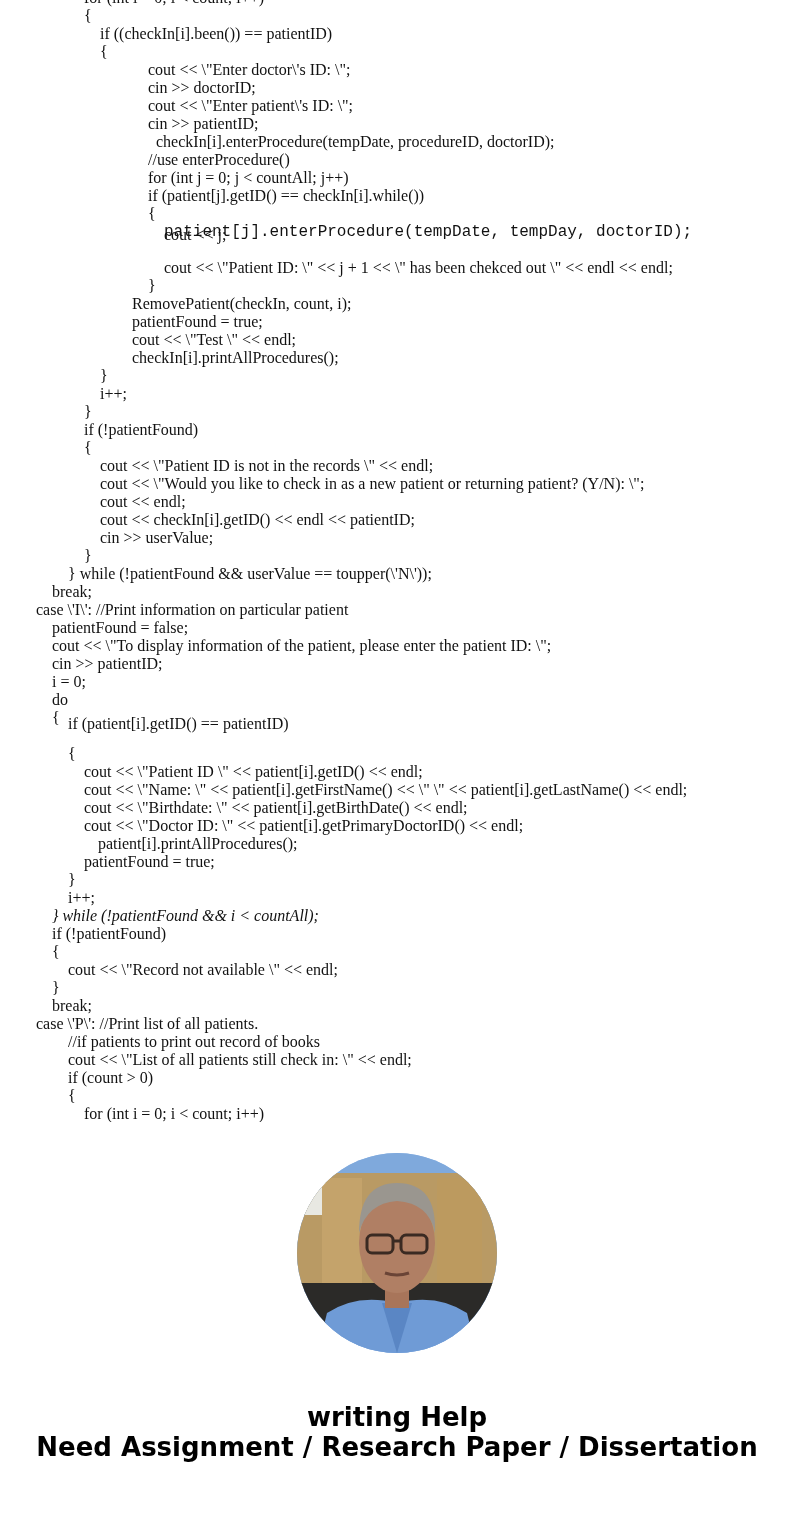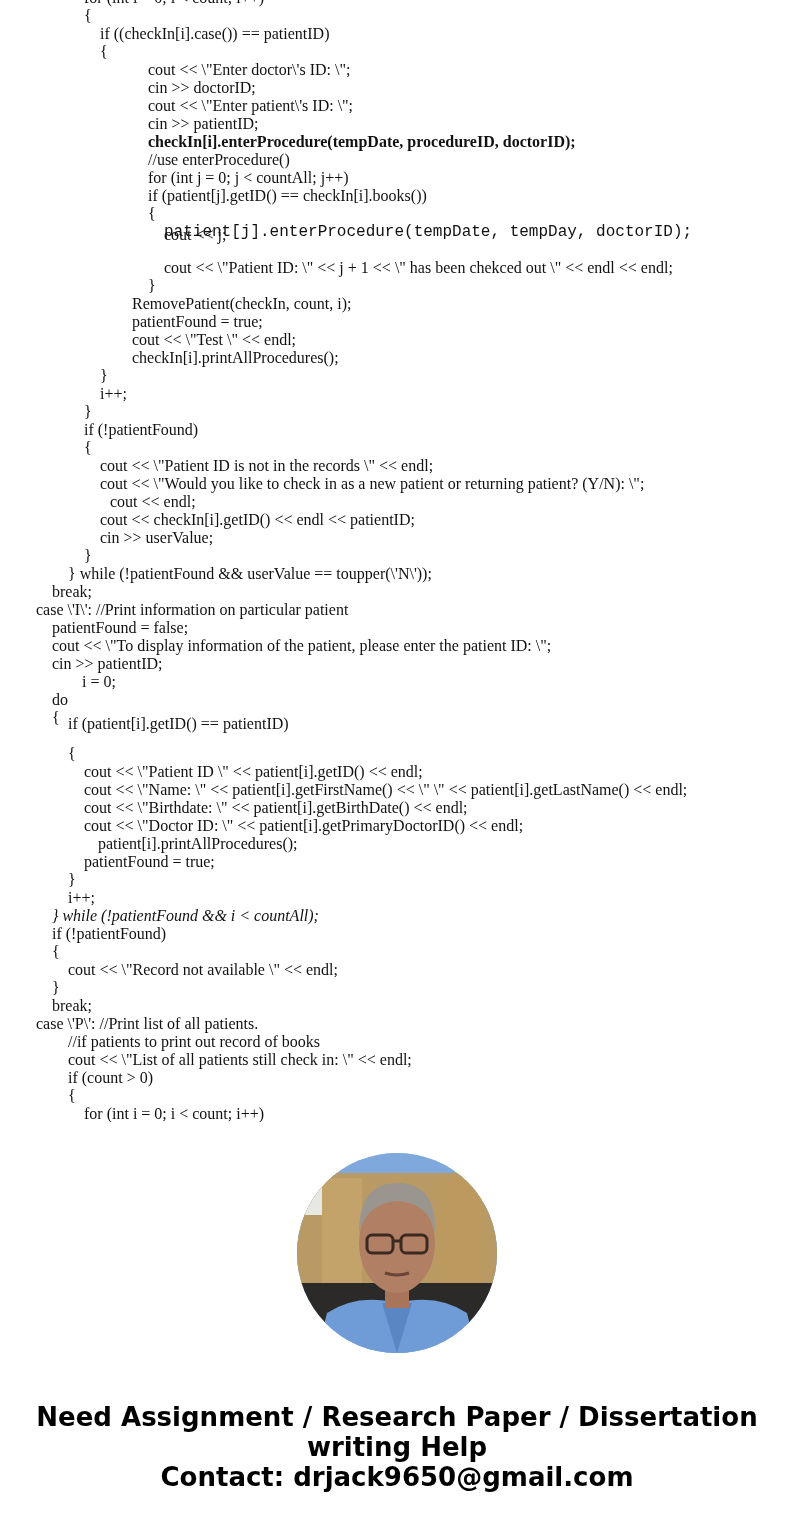--- a/index.html
+++ b/index.html
@@ -27,57 +27,57 @@
   }
   .footer div { white-space: nowrap; }
 </style>
 </head>
 <body>
 
 <div class="code-viewport">
   <div class="code-lines" id="code-lines">
       <div class="code-line" style="top: 0px; left: 84px;">for (int i = 0; i &lt; count; i++)</div>
       <div class="code-line" style="top: 18px; left: 84px;">{</div>
-      <div class="code-line" style="top: 36px; left: 100px;">if ((checkIn[i].case()) == patientID)</div>
+      <div class="code-line" style="top: 36px; left: 100px;">if ((checkIn[i].been()) == patientID)</div>
       <div class="code-line" style="top: 54px; left: 100px;">{</div>
       <div class="code-line" style="top: 72px; left: 148px;">cout &lt;&lt; \"Enter doctor\'s ID: \";</div>
       <div class="code-line" style="top: 90px; left: 148px;">cin &gt;&gt; doctorID;</div>
       <div class="code-line" style="top: 108px; left: 148px;">cout &lt;&lt; \"Enter patient\'s ID: \";</div>
       <div class="code-line" style="top: 126px; left: 148px;">cin &gt;&gt; patientID;</div>
-      <div class="code-line" style="top: 144px; left: 148px; font-weight: bold;">checkIn[i].enterProcedure(tempDate, procedureID, doctorID);</div>
+      <div class="code-line" style="top: 144px; left: 156px;">checkIn[i].enterProcedure(tempDate, procedureID, doctorID);</div>
       <div class="code-line" style="top: 162px; left: 148px;">//use enterProcedure()</div>
       <div class="code-line" style="top: 180px; left: 148px;">for (int j = 0; j &lt; countAll; j++)</div>
-      <div class="code-line" style="top: 198px; left: 148px;">if (patient[j].getID() == checkIn[i].books())</div>
+      <div class="code-line" style="top: 198px; left: 148px;">if (patient[j].getID() == checkIn[i].while())</div>
       <div class="code-line" style="top: 216px; left: 148px;">{</div>
       <div class="code-line" style="top: 234px; left: 164px; font-family: Liberation Mono, monospace;">patient[j].enterProcedure(tempDate, tempDay, doctorID);</div>
       <div class="code-line" style="top: 237px; left: 164px;">cout &lt;&lt; j;</div>
       <div class="code-line" style="top: 270px; left: 164px;">cout &lt;&lt; \"Patient ID: \" &lt;&lt; j + 1 &lt;&lt; \" has been chekced out \" &lt;&lt; endl &lt;&lt; endl;</div>
       <div class="code-line" style="top: 288px; left: 148px;">}</div>
       <div class="code-line" style="top: 306px; left: 132px;">RemovePatient(checkIn, count, i);</div>
       <div class="code-line" style="top: 324px; left: 132px;">patientFound = true;</div>
       <div class="code-line" style="top: 342px; left: 132px;">cout &lt;&lt; \"Test \" &lt;&lt; endl;</div>
       <div class="code-line" style="top: 360px; left: 132px;">checkIn[i].printAllProcedures();</div>
       <div class="code-line" style="top: 378px; left: 100px;">}</div>
       <div class="code-line" style="top: 396px; left: 100px;">i++;</div>
       <div class="code-line" style="top: 414px; left: 84px;">}</div>
       <div class="code-line" style="top: 432px; left: 84px;">if (!patientFound)</div>
       <div class="code-line" style="top: 450px; left: 84px;">{</div>
       <div class="code-line" style="top: 468px; left: 100px;">cout &lt;&lt; \"Patient ID is not in the records \" &lt;&lt; endl;</div>
       <div class="code-line" style="top: 486px; left: 100px;">cout &lt;&lt; \"Would you like to check in as a new patient or returning patient? (Y/N): \";</div>
-      <div class="code-line" style="top: 504px; left: 110px;">cout &lt;&lt; endl;</div>
+      <div class="code-line" style="top: 504px; left: 100px;">cout &lt;&lt; endl;</div>
       <div class="code-line" style="top: 522px; left: 100px; text-align: right;">cout &lt;&lt; checkIn[i].getID() &lt;&lt; endl &lt;&lt; patientID;</div>
       <div class="code-line" style="top: 540px; left: 100px;">cin &gt;&gt; userValue;</div>
       <div class="code-line" style="top: 558px; left: 84px;">}</div>
       <div class="code-line" style="top: 576px; left: 68px;">} while (!patientFound &amp;&amp; userValue == toupper(\'N\'));</div>
       <div class="code-line" style="top: 594px; left: 52px;">break;</div>
       <div class="code-line" style="top: 612px; left: 36px;">case \'I\': //Print information on particular patient</div>
       <div class="code-line" style="top: 630px; left: 52px;">patientFound = false;</div>
       <div class="code-line" style="top: 648px; left: 52px;">cout &lt;&lt; \"To display information of the patient, please enter the patient ID: \";</div>
       <div class="code-line" style="top: 666px; left: 52px;">cin &gt;&gt; patientID;</div>
-      <div class="code-line" style="top: 684px; left: 52px; margin-left: 30px;">i = 0;</div>
+      <div class="code-line" style="top: 684px; left: 52px;">i = 0;</div>
       <div class="code-line" style="top: 702px; left: 52px;">do</div>
       <div class="code-line" style="top: 720px; left: 52px;">{</div>
       <div class="code-line" style="top: 726px; left: 68px;">if (patient[i].getID() == patientID)</div>
       <div class="code-line" style="top: 756px; left: 68px;">{</div>
       <div class="code-line" style="top: 774px; left: 84px;">cout &lt;&lt; \"Patient ID \" &lt;&lt; patient[i].getID() &lt;&lt; endl;</div>
       <div class="code-line" style="top: 792px; left: 84px;">cout &lt;&lt; \"Name: \" &lt;&lt; patient[i].getFirstName() &lt;&lt; \" \" &lt;&lt; patient[i].getLastName() &lt;&lt; endl;</div>
       <div class="code-line" style="top: 810px; left: 84px;">cout &lt;&lt; \"Birthdate: \" &lt;&lt; patient[i].getBirthDate() &lt;&lt; endl;</div>
       <div class="code-line" style="top: 828px; left: 84px;">cout &lt;&lt; \"Doctor ID: \" &lt;&lt; patient[i].getPrimaryDoctorID() &lt;&lt; endl;</div>
       <div class="code-line" style="top: 846px; left: 98px;">patient[i].printAllProcedures();</div>
       <div class="code-line" style="top: 864px; left: 84px;">patientFound = true;</div>
@@ -112,16 +112,15 @@
     <ellipse cx="100" cy="90" rx="38" ry="50" fill="#b07f64"></ellipse>
     <path d="M62 80 Q62 30 100 30 Q140 30 138 80 Q132 50 100 48 Q70 50 62 80 Z" fill="#9a968f"></path>
     <rect x="70" y="82" width="26" height="18" rx="5" fill="none" stroke="#3a2a22" stroke-width="3"></rect>
     <rect x="104" y="82" width="26" height="18" rx="5" fill="none" stroke="#3a2a22" stroke-width="3"></rect>
     <line x1="96" y1="88" x2="104" y2="88" stroke="#3a2a22" stroke-width="3"></line>
     <path d="M88 120 Q100 124 112 120" stroke="#6a4436" stroke-width="3" fill="none"></path>
   </svg>
 </div>
 
 <div class="footer">
+  <div>writing Help</div>
   <div>Need Assignment / Research Paper / Dissertation</div>
-  <div>writing Help</div>
-  <div>Contact: drjack9650@gmail.com</div>
 </div>
 
 </body></html>

